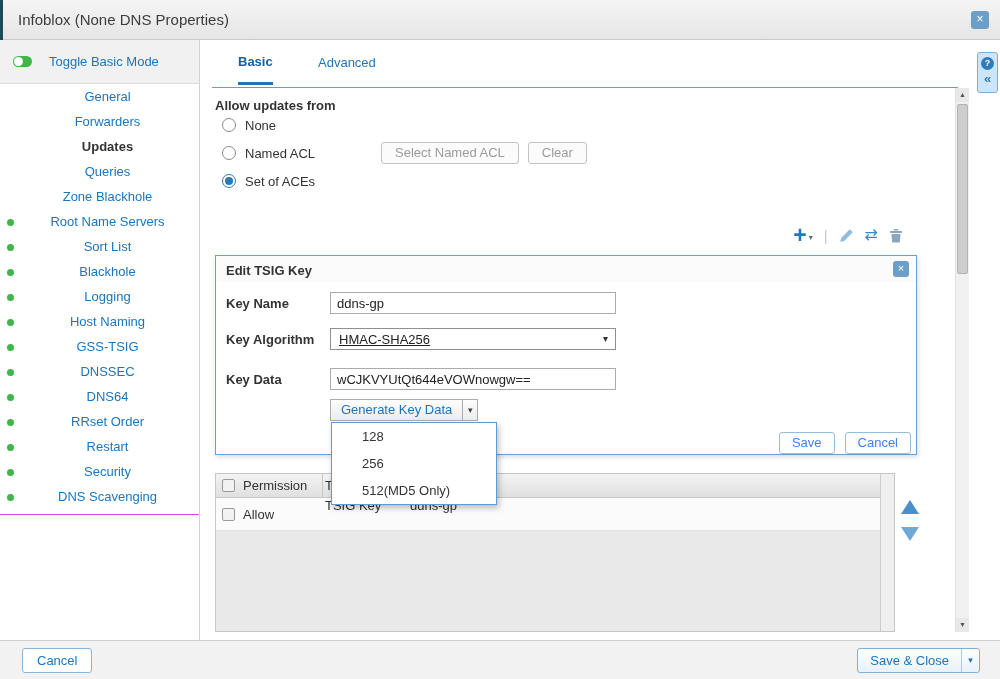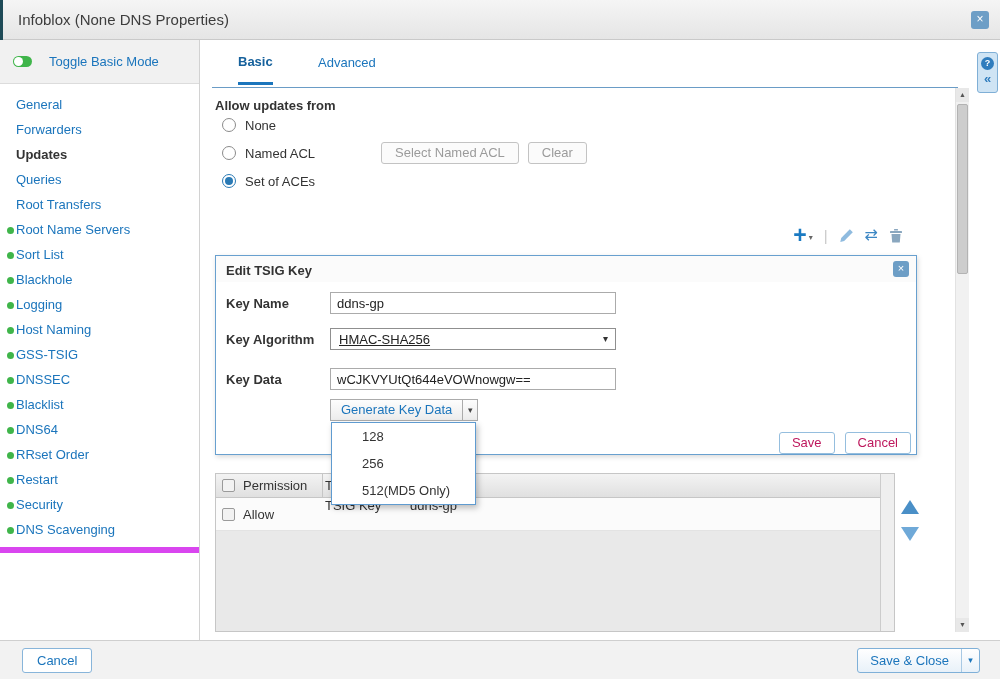--- a/index.html
+++ b/index.html
@@ -20,21 +20,21 @@
 
   
   .sidebar { position:absolute; left:0; top:40px; width:200px; height:600px;
     background:#fff; border-right:1px solid #d2d2d2; }
   .toggle-row { height:44px; background:#f1f1f1; border-bottom:1px solid #dcdcdc;
     display:flex; align-items:center; gap:17px; padding-left:13px; cursor:pointer; }
   .toggle-pill { width:19px; height:11px; border-radius:6px; background:#3fb54a; position:relative; flex:0 0 auto; }
   .toggle-pill::after { content:''; position:absolute; left:1px; top:1px; width:9px; height:9px;
     border-radius:50%; background:#fff; }
   .toggle-label { font-size:13px; color:#1b75bc; }
-  .sidebar-list { padding:8px 0 5px; border-bottom:6px solid #d946ef; }
+  .sidebar-list { padding:0 0 5px; border-bottom:1px solid #d946ef;text-align:center; }
   .nav-item { position:relative; padding:6px 0 6px 16px; font-size:13px; line-height:13px;
     color:#1b75bc; cursor:pointer; white-space:nowrap; }
   .nav-item.dot::before { content:''; position:absolute; left:7px; top:50%; margin-top:-3px;
     width:7px; height:7px; border-radius:50%; background:#3fb54a; }
   .nav-item.active { color:#333; font-weight:bold; }
 
   
   .tabs-row { position:absolute; left:200px; top:40px; width:800px; height:48px; background:#fff; }
   .tabs-underline { position:absolute; left:12px; width:746px; bottom:0; height:1px; background:#6a9cc6; }
   .tab { position:absolute; top:0; height:45px; display:flex; align-items:center;
@@ -87,24 +87,24 @@
     border:1px solid #8f8f8f; background:#fff; cursor:pointer; }
   .select-value { position:absolute; left:8px; top:3px; font-size:13px; color:#222;text-decoration:underline; }
   .select-chevron { position:absolute; right:7px; top:4px; font-size:10px; color:#333; }
   .generate-btn { position:absolute; left:114px; top:143px; height:22px; display:flex; cursor:pointer; }
   .gen-main { padding:0 10px; border:1px solid #ababab; background:linear-gradient(#fdfdfd,#ececec);
     color:#1b75bc; font-size:13px; line-height:20px; }
   .gen-caret { width:15px; border:1px solid #ababab; border-left:none;
     background:linear-gradient(#fdfdfd,#ececec); text-align:center; font-size:9px; line-height:21px; color:#444; }
   .panel-actions { position:absolute; right:5px; top:176px; display:flex; gap:10px; }
   .btn-blue { height:22px; padding:0 12px; background:#fff; border:1px solid #95bede; border-radius:3px;
-    color:#be185d; font-size:13px; line-height:20px; cursor:pointer; }
-
-  
-  .dropdown-menu { position:absolute; left:131px; top:334px; width:145px; background:#fff;
+    color:#3b82f6; font-size:13px; line-height:20px; cursor:pointer; }
+
+  
+  .dropdown-menu { position:absolute; left:131px; top:334px; width:166px; background:#fff;
     border:1px solid #5f9bd0; box-shadow:2px 3px 6px rgba(0,0,0,0.25); z-index:30; }
   .dd-item { height:27px; line-height:27px; padding-left:30px; font-size:13px; color:#333; cursor:pointer; }
 
   
   .table-widget { position:absolute; left:15px; top:385px; width:680px; height:159px;
     border:1px solid #c6c6c6; background:#e9e9e9; }
   .t-header { display:flex; height:24px; background:linear-gradient(#f3f3f3,#e0e0e0);
     border-bottom:1px solid #c6c6c6; align-items:center; }
   .t-row { display:flex; height:33px; background:#fbfbfb; border-bottom:1px solid #e3e3e3; }
   .col-check { width:25px; display:flex; justify-content:center; align-items:center; }
@@ -157,29 +157,28 @@
 <div class="sidebar">
   <div class="toggle-row">
     <span class="toggle-pill"></span>
     <span class="toggle-label">Toggle Basic Mode</span>
   </div>
   <div class="sidebar-list">
     <div class="nav-item">General</div>
     <div class="nav-item">Forwarders</div>
     <div class="nav-item active">Updates</div>
     <div class="nav-item">Queries</div>
-    <div class="nav-item">Root Transfers</div>
+    <div class="nav-item">Zone Blackhole</div>
     <div class="nav-item dot">Root Name Servers</div>
     <div class="nav-item dot">Sort List</div>
     <div class="nav-item dot">Blackhole</div>
     <div class="nav-item dot">Logging</div>
     <div class="nav-item dot">Host Naming</div>
     <div class="nav-item dot">GSS-TSIG</div>
     <div class="nav-item dot">DNSSEC</div>
-    <div class="nav-item dot">Blacklist</div>
     <div class="nav-item dot">DNS64</div>
     <div class="nav-item dot">RRset Order</div>
     <div class="nav-item dot">Restart</div>
     <div class="nav-item dot">Security</div>
     <div class="nav-item dot">DNS Scavenging</div>
   </div>
 </div>
 
 <div class="tabs-row">
   <div class="tab tab-basic active">Basic</div>

